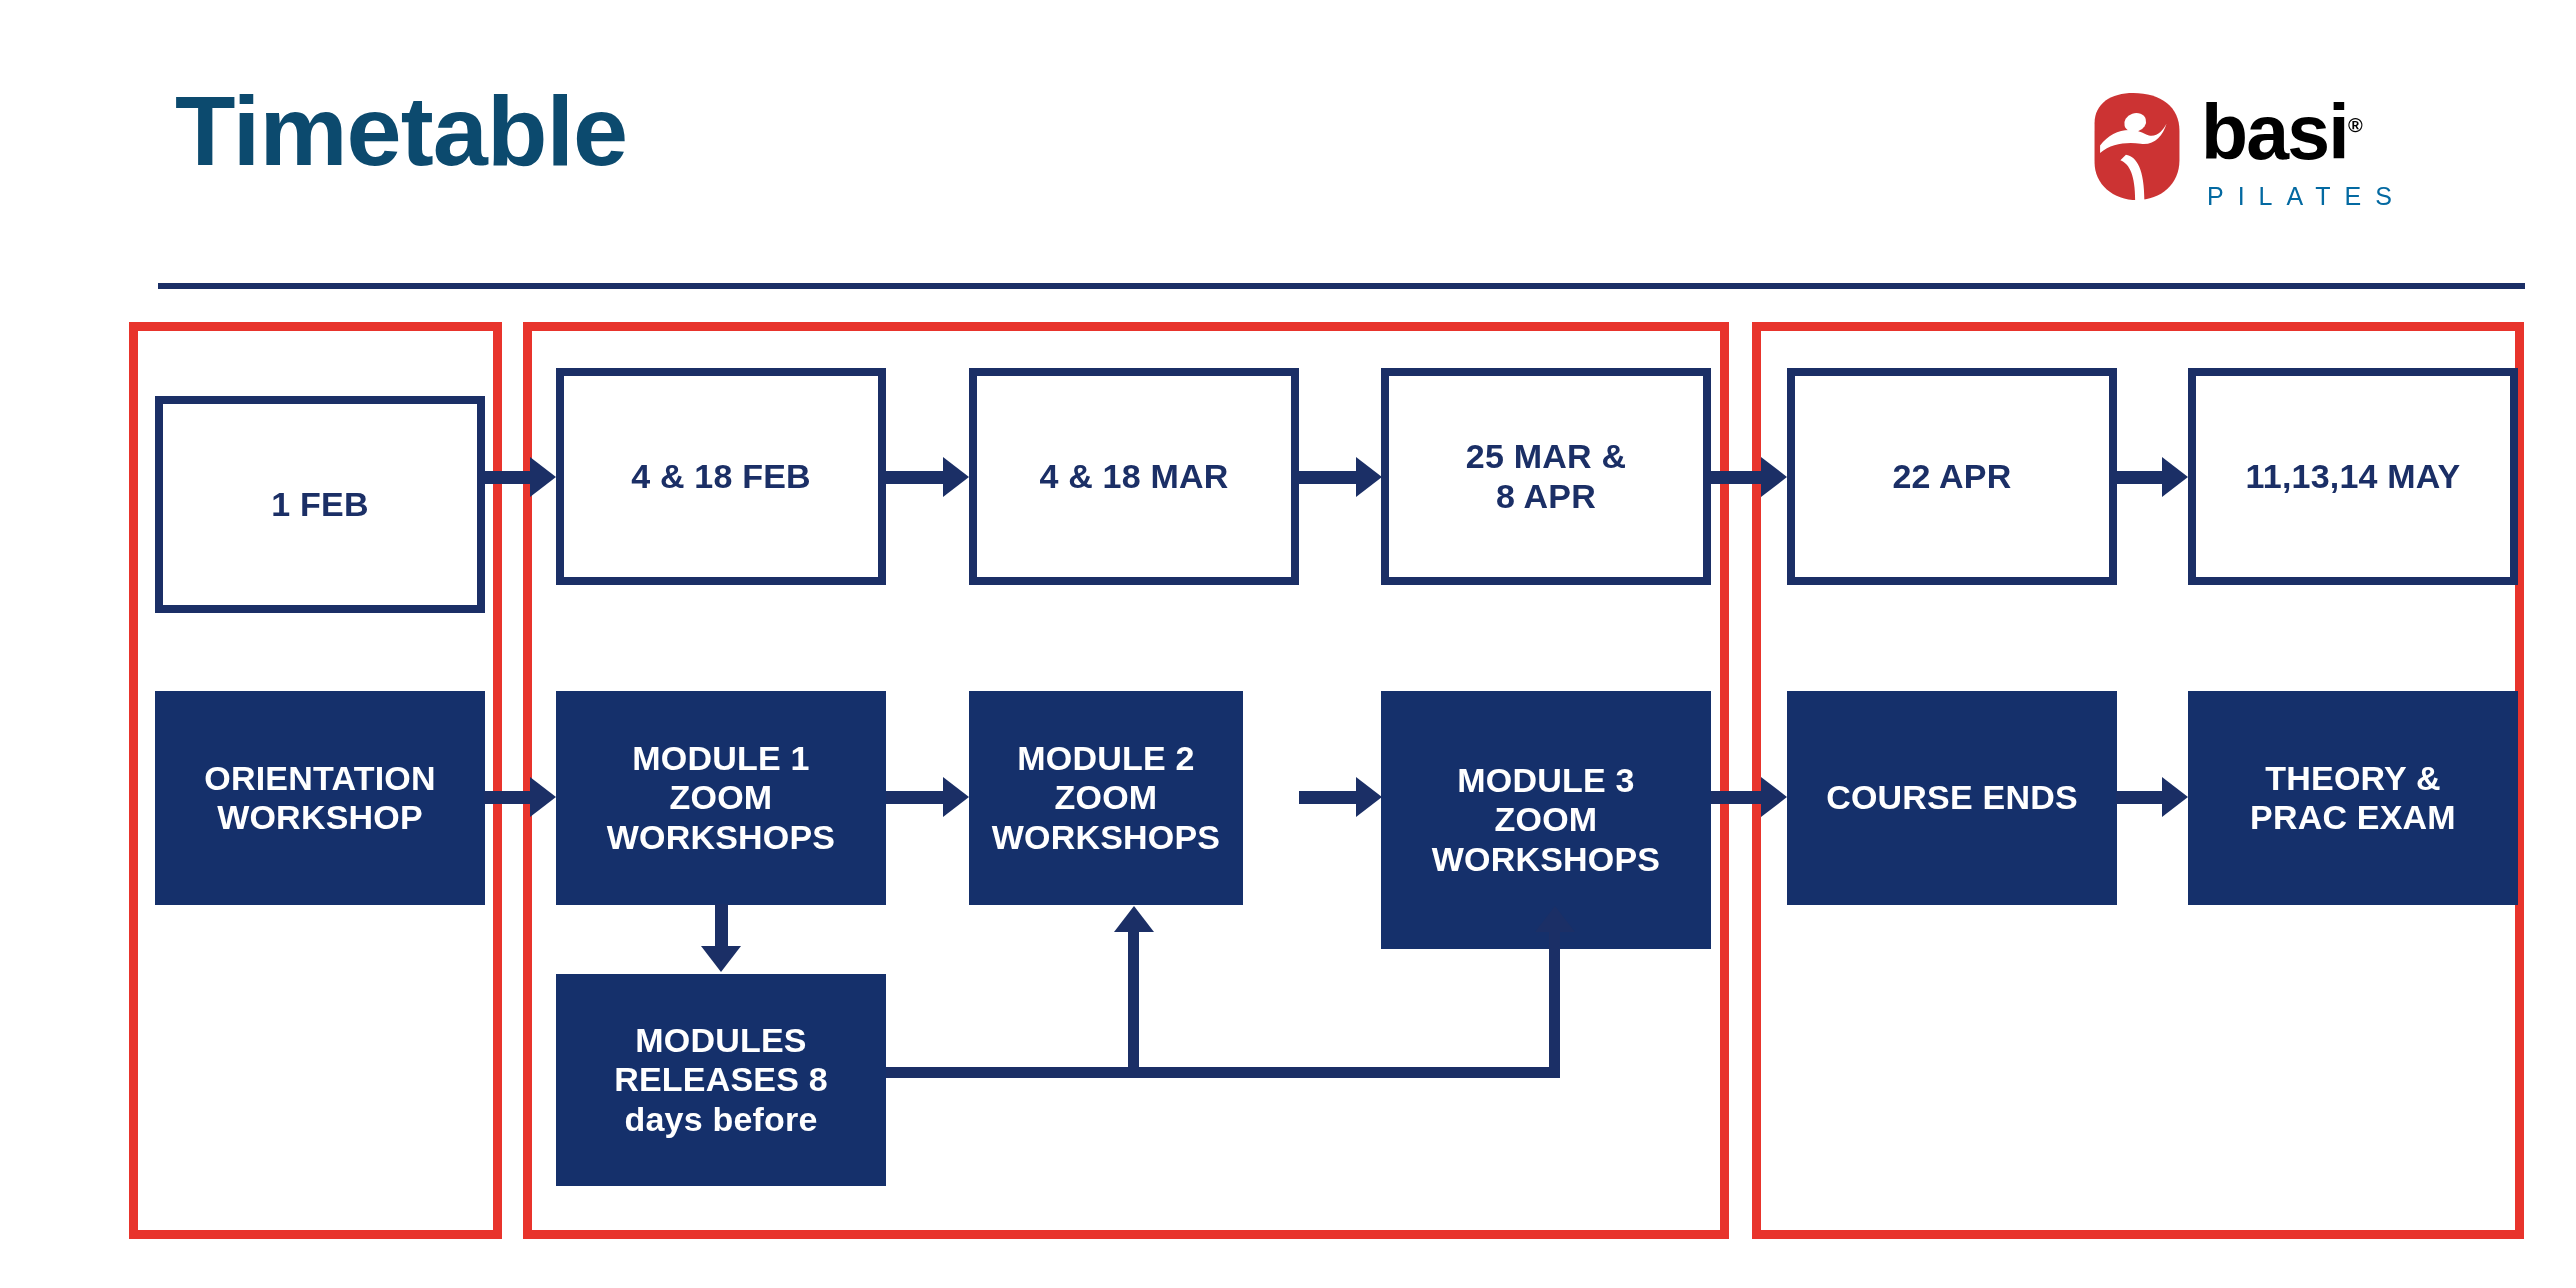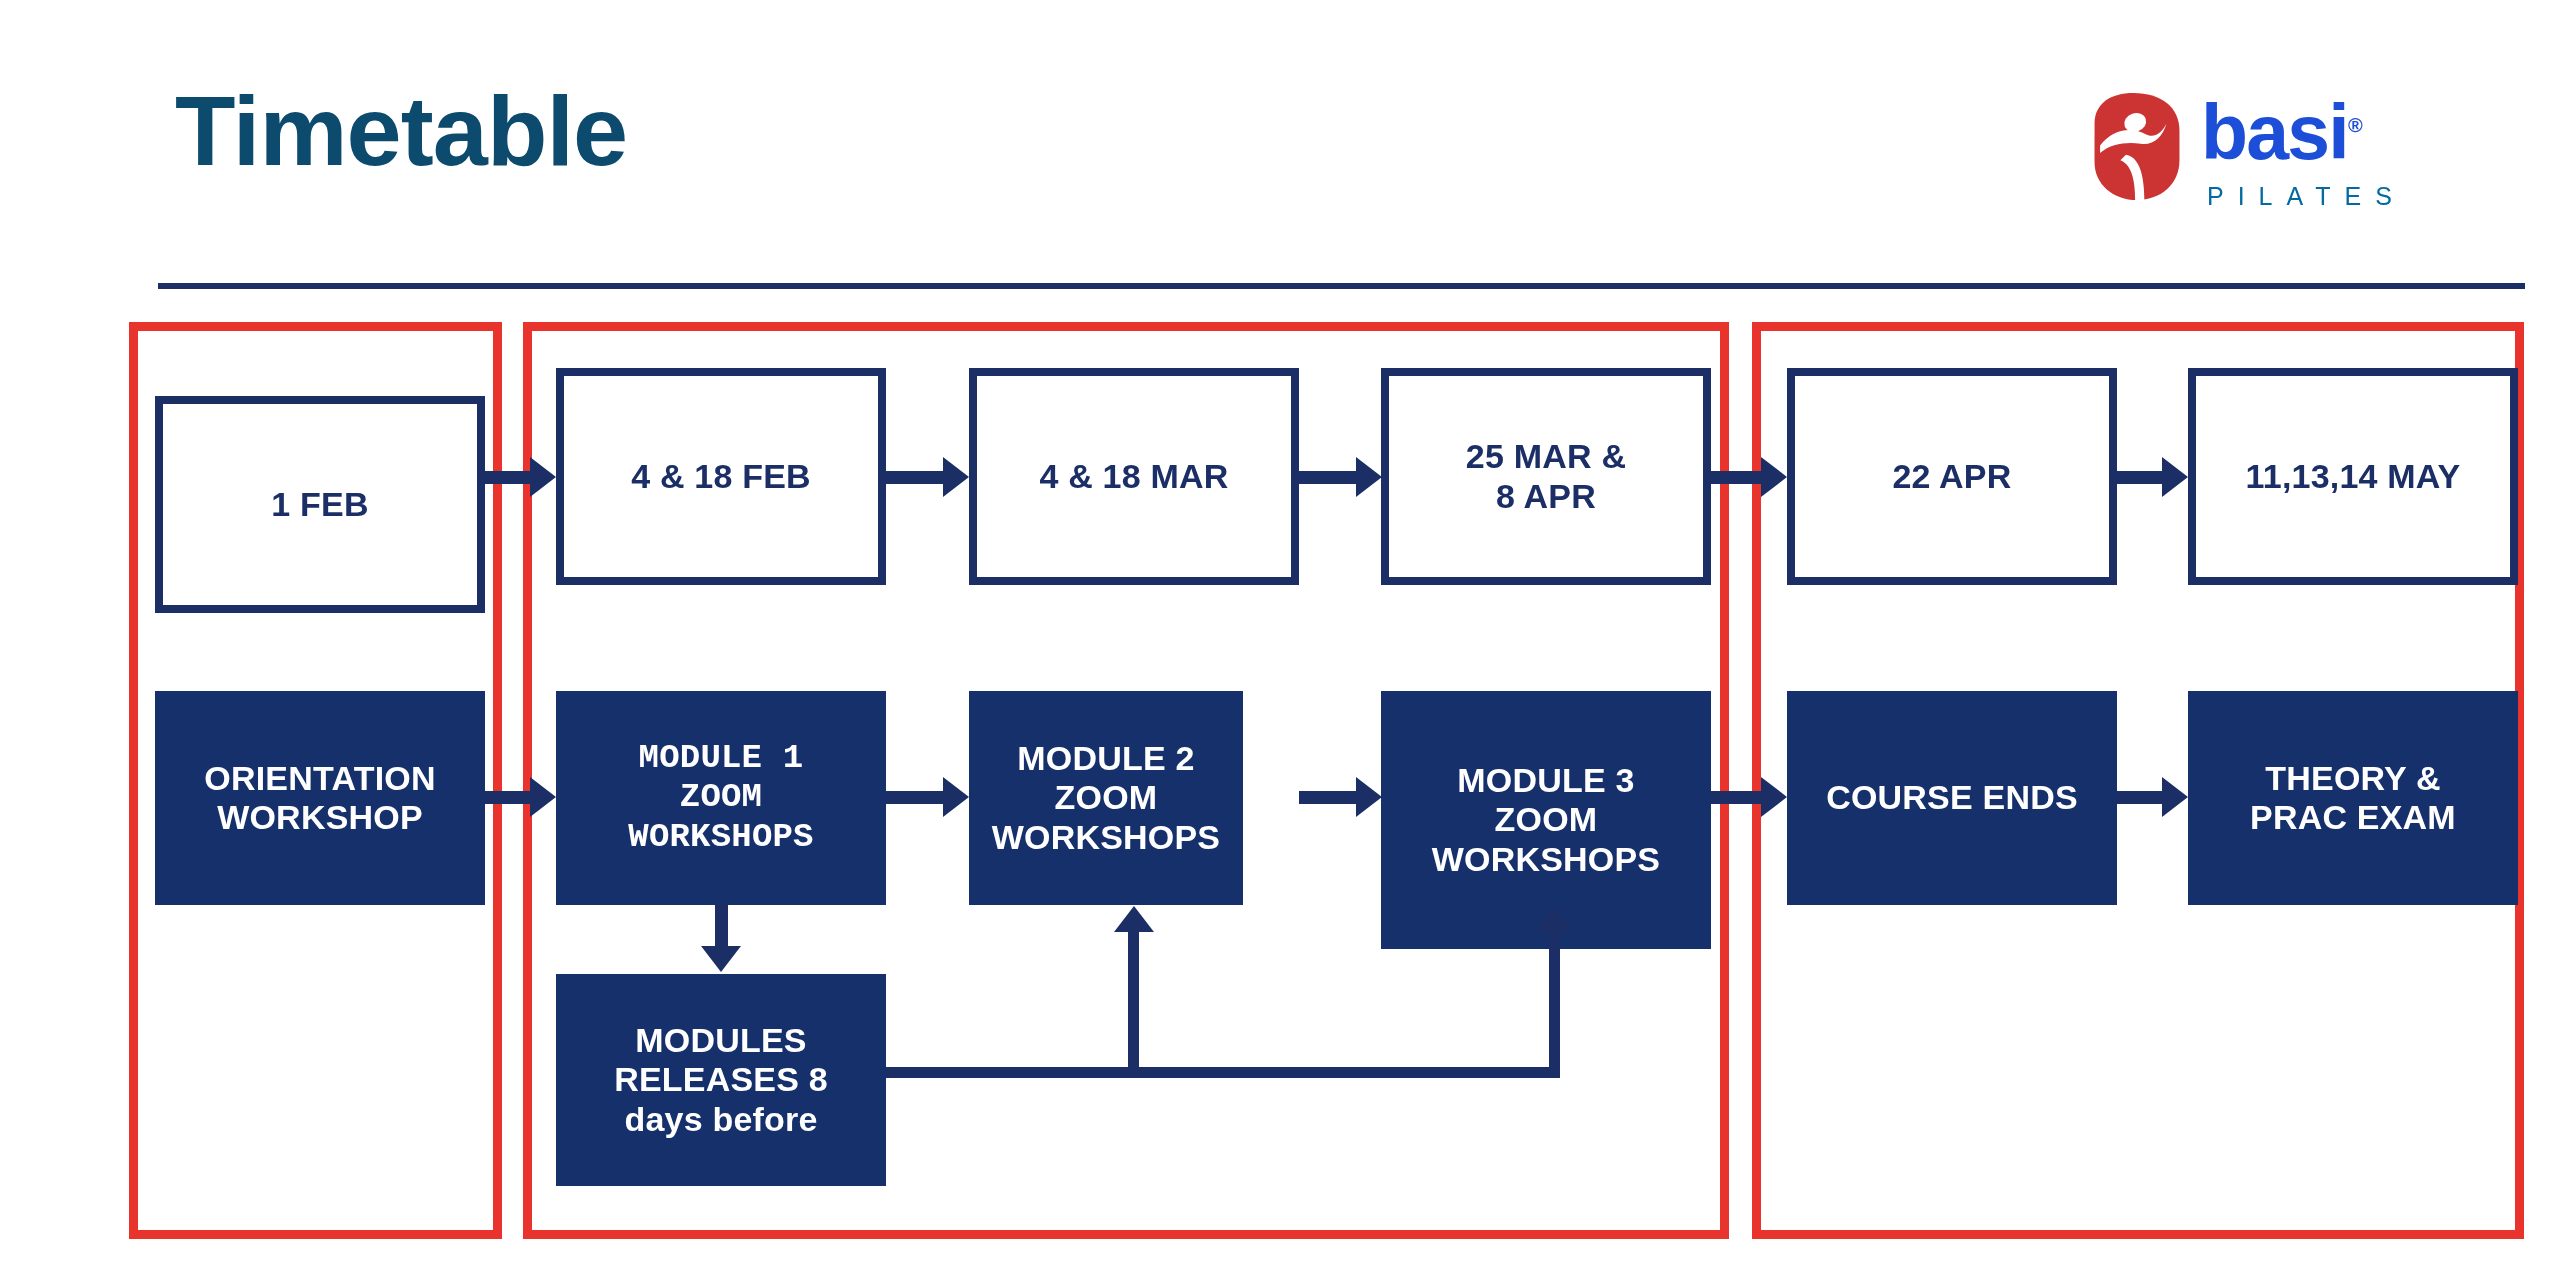--- a/index.html
+++ b/index.html
@@ -21,21 +21,21 @@
   #title-rule{
     position:absolute;left:158px;top:283px;width:2367px;height:6.4px;
     background:#1b2f66;
   }
 
   
   #logo{position:absolute;left:2089px;top:92px;width:352px;height:118px;}
   #logo-mark{position:absolute;left:0;top:0;width:96px;height:109px;}
   #logo-word{
     position:absolute;left:112px;top:1.8px;
-    font-size:77px;font-weight:bold;color:#1d4ed8;
+    font-size:77px;font-weight:bold;color:#000000;
     line-height:1;letter-spacing:-1.8px;
   }
   #logo-word .reg{font-size:20px;vertical-align:super;letter-spacing:0;}
   #logo-sub{
     position:absolute;left:118px;top:90px;
     font-size:25px;color:#0369a1;letter-spacing:14px;font-weight:400;
   }
 
   
   .group-frame{
@@ -126,21 +126,21 @@
   <div class="arrow-h" style="left:484px;top:471px;width:48px;"></div>
   <div class="arrow-h" style="left:886px;top:471px;width:59px;"></div>
   <div class="arrow-h" style="left:1299px;top:471px;width:59px;"></div>
   <div class="arrow-h" style="left:1711px;top:471px;width:52px;"></div>
   <div class="arrow-h" style="left:2116px;top:471px;width:48px;"></div>
 
   <div class="node filled" style="left:155px;top:691px;width:330px;height:214px;">
     <span class="lbl">ORIENTATION
 WORKSHOP</span>
   </div>
-  <div class="node filled" style="left:556px;top:691px;width:330px;height:214px;font-family:Liberation Mono, monospace;">
+  <div class="node filled" style="left:556px;top:691px;width:330px;height:214px;">
     <span class="lbl">MODULE 1
 ZOOM
 WORKSHOPS</span>
   </div>
   <div class="node filled" style="left:969px;top:691px;width:274px;height:214px;">
     <span class="lbl">MODULE 2
 ZOOM
 WORKSHOPS</span>
   </div>
   <div class="node filled" style="left:1381px;top:691px;width:330px;height:258px;">

